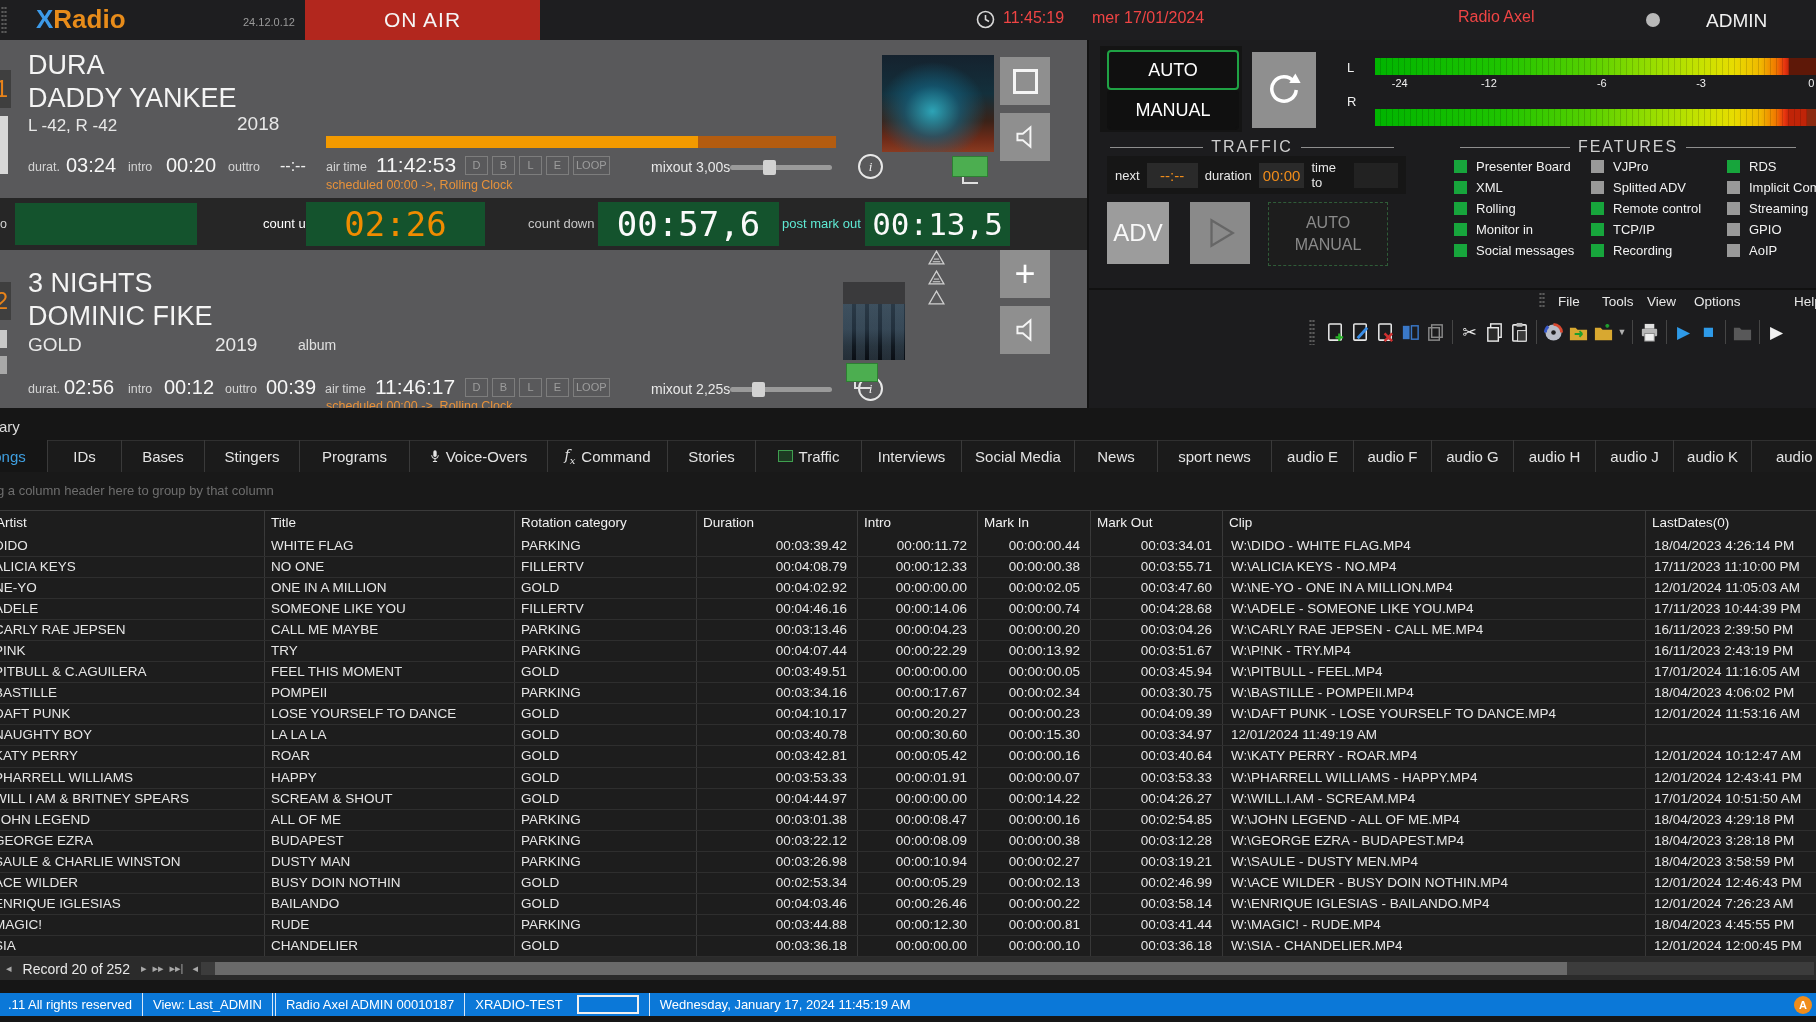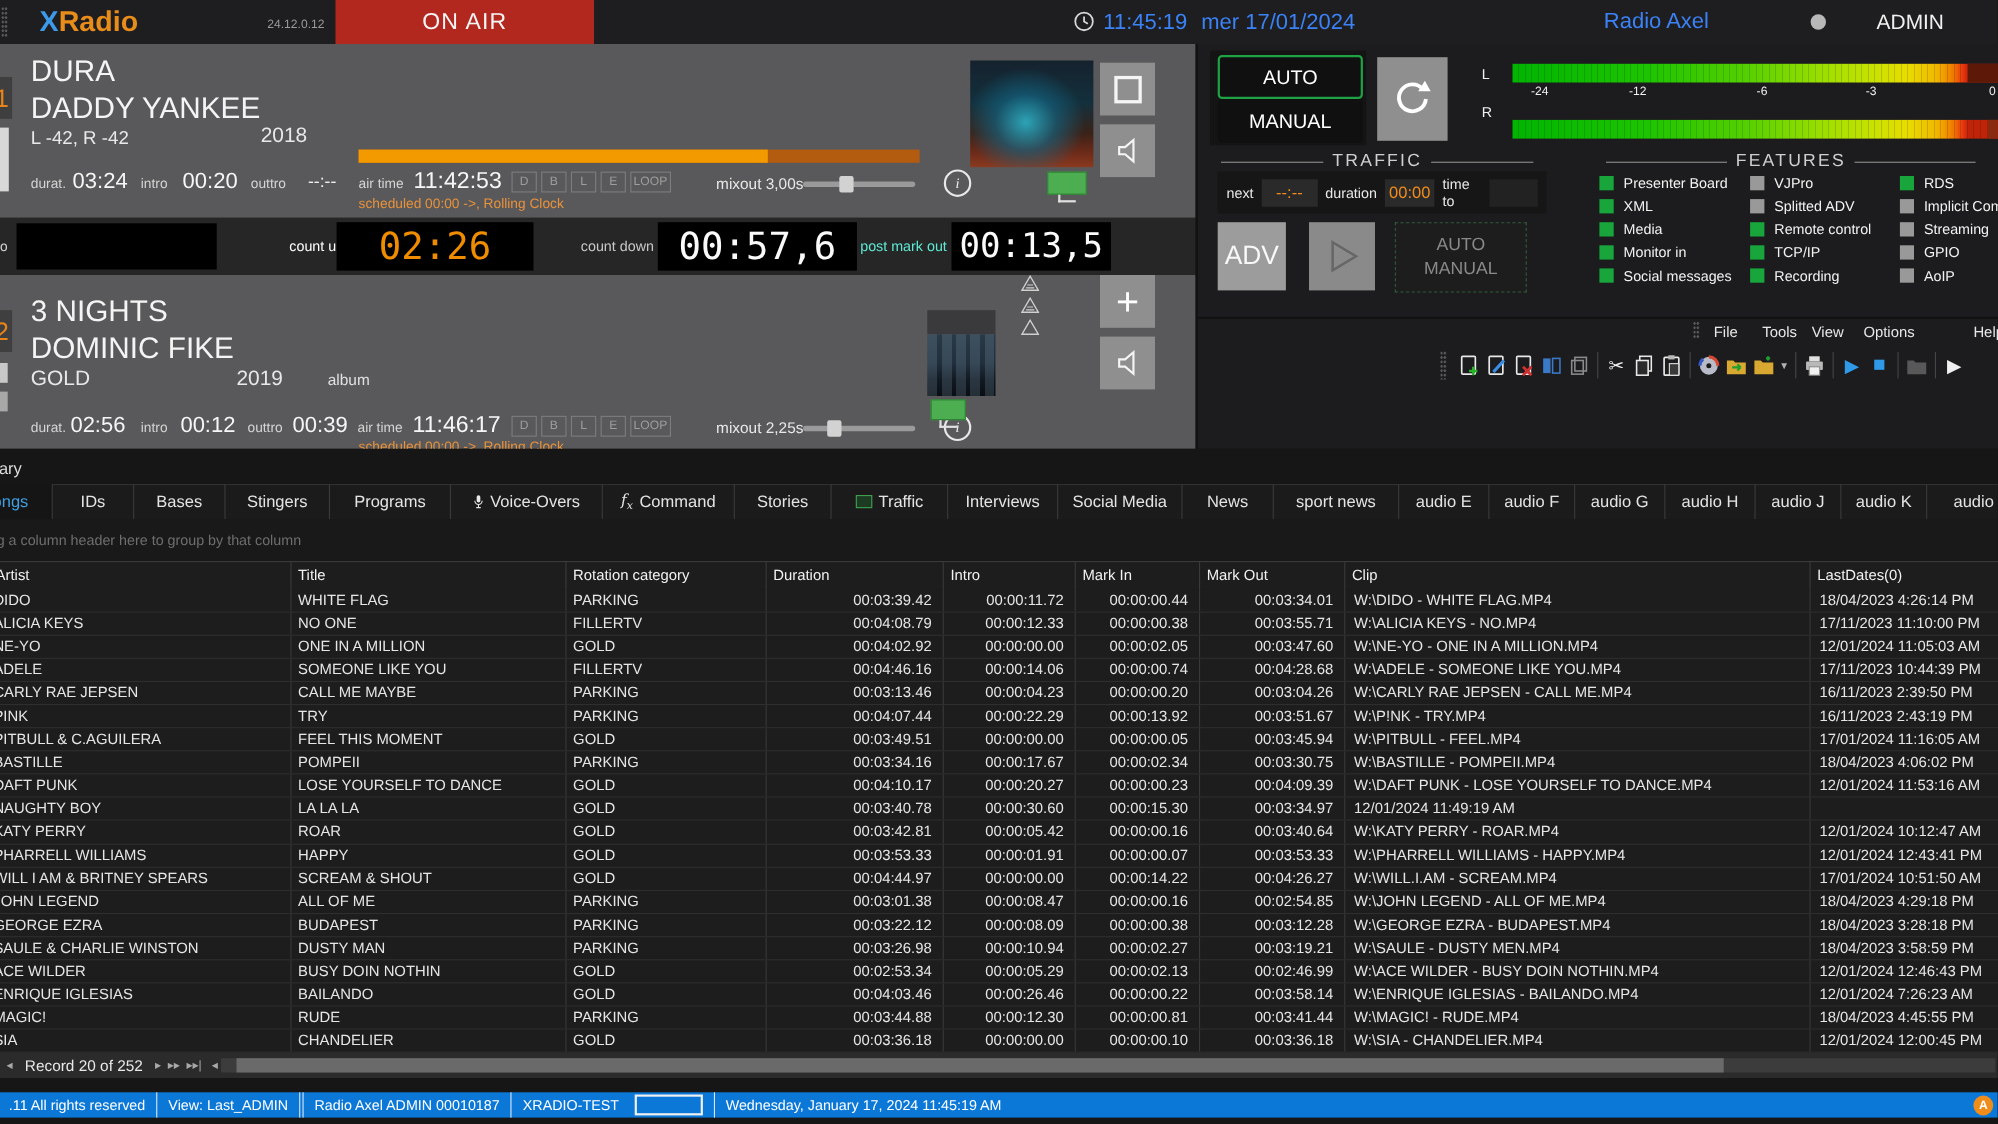--- a/index.html
+++ b/index.html
@@ -6,21 +6,21 @@
     font-family:"Liberation Sans",sans-serif;color:#e8e8e8;}
   .abs{position:absolute;}
   
   #topbar{left:0;top:0;width:1816px;height:40px;background:#1e1e20;}
   .handle{width:6px;background-image:radial-gradient(circle,#5a5a5a 1px,transparent 1.3px);background-size:3px 4px;}
   .brandX{color:#3d9ae8;font-weight:bold;font-size:26px;}
   .brandR{color:#e88c1a;font-weight:bold;font-size:26px;}
   .version{font-size:11px;color:#9a9a9a;}
   #onair{left:305px;top:0;width:235px;height:40px;background:#b2271e;color:#f5f5f5;font-size:21px;
     display:flex;align-items:center;justify-content:center;letter-spacing:1px;}
-  .topclock{font-size:20px;color:#3b82f6;}
+  .topclock{font-size:16px;color:#ef4444;}
   
   #deck1{left:0;top:40px;width:1087px;height:158px;background:#59595b;}
   #midrow{left:0;top:198px;width:1087px;height:52px;background:#262626;}
   #deck2{left:0;top:250px;width:1087px;height:158px;background:#59595b;}
   .ptitle{font-size:27px;color:#f4f4f4;white-space:nowrap;}
   .psub{font-size:17px;color:#e8e8e8;}
   .plabel{font-size:12.5px;color:#d4d4d4;}
   .pval{font-size:20px;color:#f6f6f6;}
   .airval{font-size:21px;color:#f6f6f6;}
   .sched{font-size:12.5px;color:#e8923a;white-space:nowrap;}
@@ -28,21 +28,21 @@
     line-height:17px;text-align:center;margin-right:4px;padding:0 2px;}
   .numbox{width:34px;background:#3f3f3f;color:#e8831a;font-size:23px;text-align:right;padding-right:3px;}
   .graybtn{background:#8f8f8f;display:flex;align-items:center;justify-content:center;}
   .stopsq{width:19px;height:19px;border:3px solid #f5f5f5;}
   .slider{height:5px;background:#9a9a9a;border-radius:3px;position:relative;}
   .knob{position:absolute;top:-5px;width:13px;height:15px;background:#d2d2d2;border-radius:2px;}
   .infoi{width:21px;height:21px;border:2px solid #e8e8e8;border-radius:50%;color:#f0f0f0;font-size:13px;
     display:flex;align-items:center;justify-content:center;font-family:"Liberation Serif",serif;font-style:italic;}
   .monitor{width:34px;height:19px;background:#4cae50;border:1px solid #2e7e33;}
   .monstand{width:14px;height:5px;border-left:2px solid #e0e0e0;border-bottom:2px solid #e0e0e0;margin:0 auto;}
-  .tbox{background:#000000;}
+  .tbox{background:#14532d;}
   .mono{font-family:"DejaVu Sans Mono",monospace;}
   .cntup{color:#f08c00;font-size:34px;}
   .cntwhite{color:#fafafa;font-size:34px;}
   .art{overflow:hidden;}
   
   #rpanel{left:1087px;top:40px;width:729px;height:368px;background:#1c1c1e;border-left:2px solid #121212;}
   .autobtn{background:#101010;border:2px solid #1fa244;border-radius:4px;color:#fff;font-size:18px;
     display:flex;align-items:center;justify-content:center;}
   .manbtn{background:#101010;border:2px solid #101010;border-radius:4px;color:#fff;font-size:18px;
     display:flex;align-items:center;justify-content:center;}
@@ -300,21 +300,21 @@
   <div class="feat-item">
       <span class="cb" data-state="on"></span>
       <span class="feat-label">Presenter Board</span>
     </div>
       <div class="feat-item">
       <span class="cb" data-state="on"></span>
       <span class="feat-label">XML</span>
     </div>
       <div class="feat-item">
       <span class="cb" data-state="on"></span>
-      <span class="feat-label">Media</span>
+      <span class="feat-label">Rolling</span>
     </div>
       <div class="feat-item">
       <span class="cb" data-state="on"></span>
       <span class="feat-label">Monitor in</span>
     </div>
       <div class="feat-item">
       <span class="cb" data-state="on"></span>
       <span class="feat-label">Social messages</span>
     </div>
     </div>

